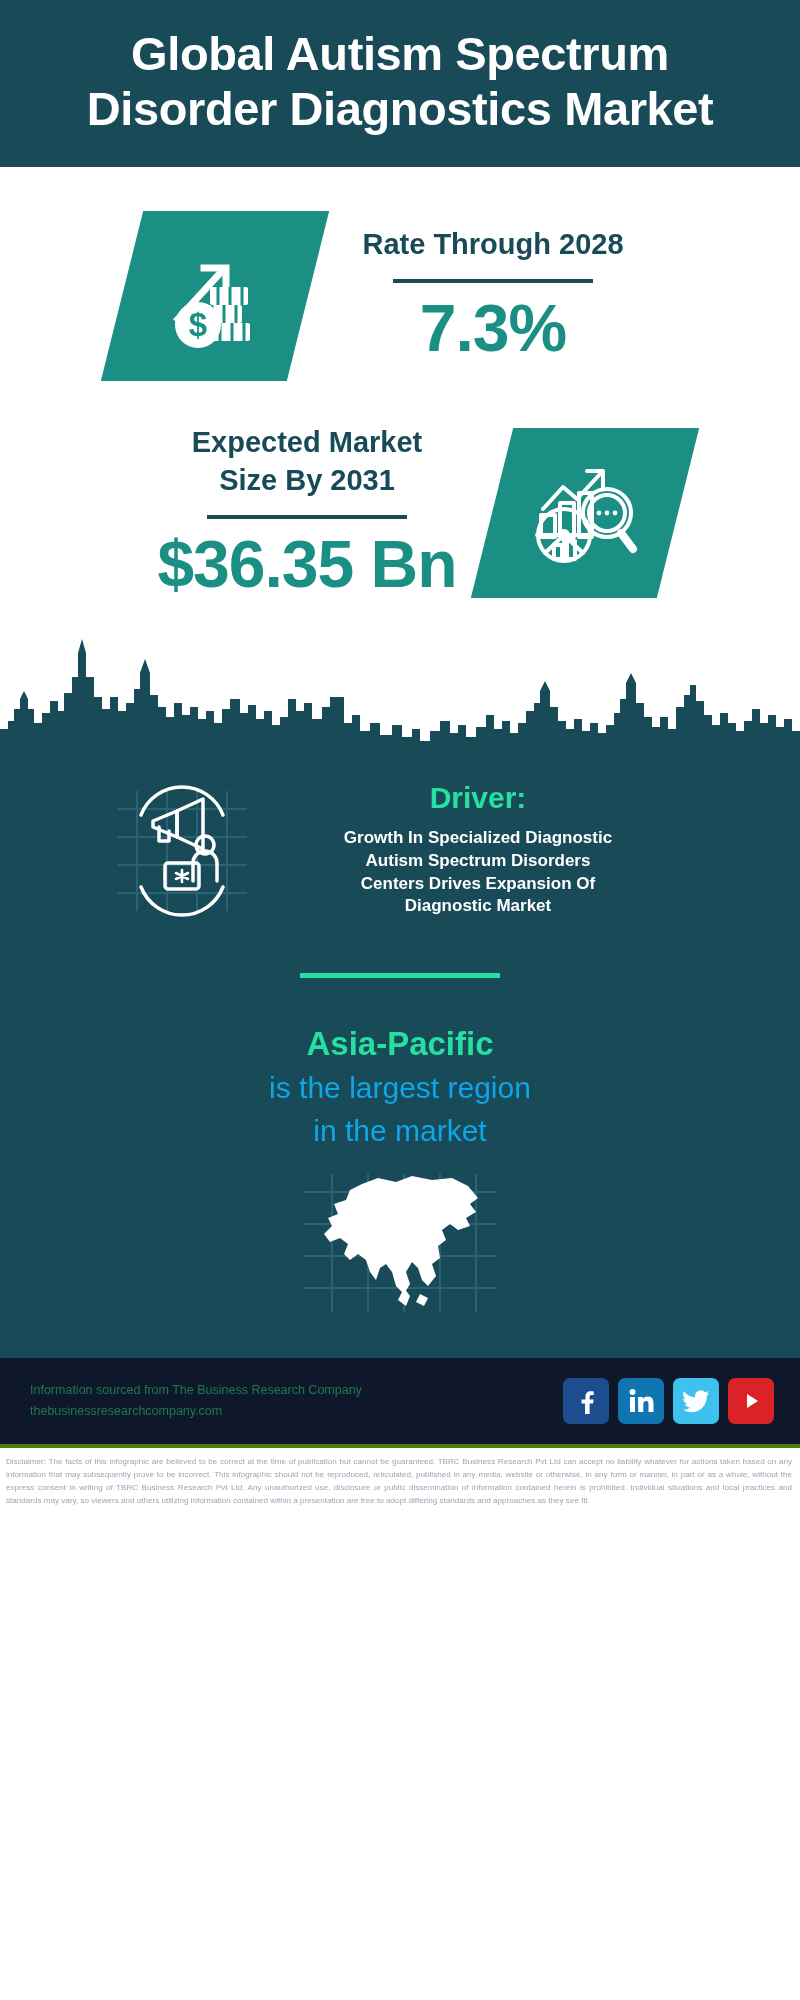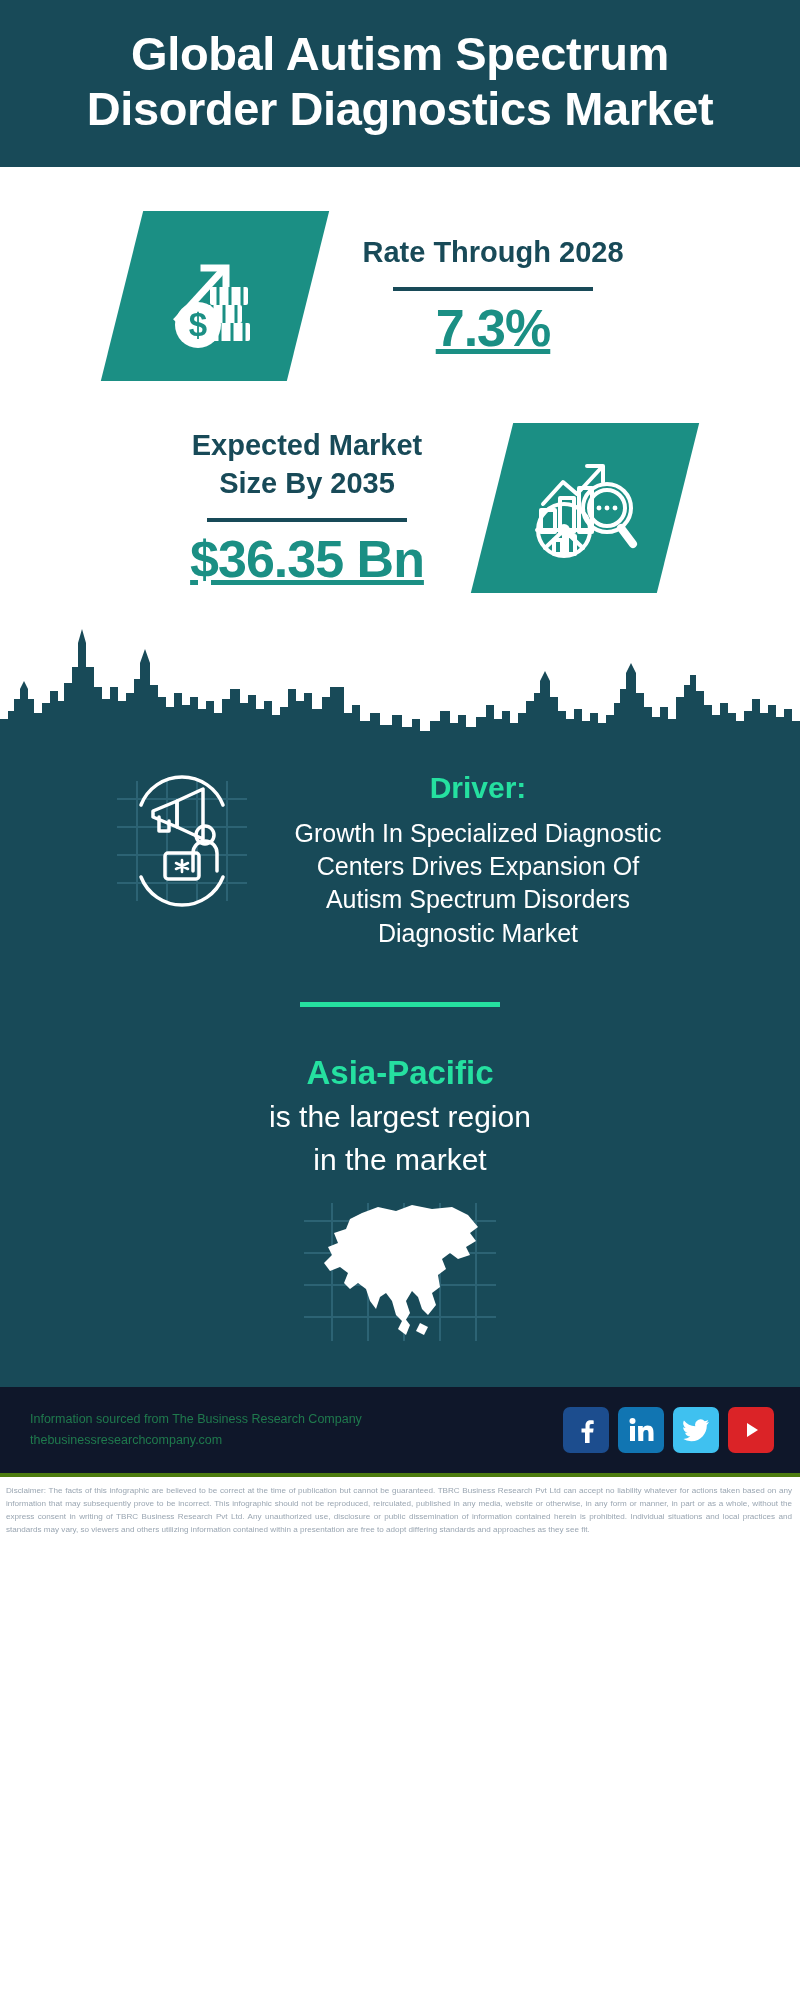--- a/index.html
+++ b/index.html
@@ -58,25 +58,24 @@
     line-height:1.32;
   }
   .stat-rule {
     width:200px;
     height:4px;
     background:#184A58;
     margin:16px auto 8px auto;
   }
   .stat-value {
     color:#1B8F84;
-    font-size:52px;
+    font-size:66px;
     font-weight:bold;
     line-height:1.15;
     letter-spacing:-1px;
-    text-decoration:underline;
   }
 
   
   .skyline { display:block; width:800px; height:120px; margin-top:34px; }
 
   
   .dark-zone {
     background:#184A58;
     padding:18px 0 40px 0;
     position:relative;
@@ -92,22 +91,22 @@
   .icon-grid-box { flex:0 0 auto; width:150px; height:140px; }
   .driver-text { flex:0 0 auto; width:430px; text-align:center; }
   .driver-label {
     color:#25E0A0;
     font-size:30px;
     font-weight:bold;
     margin-bottom:12px;
   }
   .driver-body {
     color:#ffffff;
-    font-size:25px;
-    font-weight:normal;
+    font-size:17px;
+    font-weight:bold;
     line-height:1.33;
   }
 
   .mint-rule {
     width:200px;
     height:5px;
     background:#25E0A0;
     margin:52px auto 0 auto;
   }
 
@@ -120,21 +119,21 @@
     flex-direction:column;
   }
   .region-text { flex:0 0 auto; width:390px; text-align:center; }
   .region-name {
     color:#25E0A0;
     font-size:33px;
     font-weight:bold;
     line-height:1.2;
   }
   .region-sub {
-    color:#ffffff;
+    color:#0ea5e9;
     font-size:30px;
     line-height:1.3;
     margin-top:4px;
   }
   .map-box { flex:0 0 auto; width:200px; height:150px; }
 
   
   .footer {
     background:#0f172a;
     height:86px;
@@ -207,21 +206,21 @@
       <div class="stat-text">
         <div class="stat-title">Rate Through 2028</div>
         <div class="stat-rule"></div>
         <div class="stat-value">7.3%</div>
       </div>
     </div>
 
     <div class="stat-row size">
       <div class="stat-text">
         <div class="stat-title">Expected Market</div>
-        <div class="stat-title">Size By 2035</div>
+        <div class="stat-title">Size By 2031</div>
         <div class="stat-rule"></div>
         <div class="stat-value">$36.35 Bn</div>
       </div>
       <div class="para-badge">
         <svg width="112" height="112" viewBox="0 0 112 112">
           <g fill="none" stroke="#ffffff" stroke-width="4" stroke-linejoin="round" stroke-linecap="round">
             <path d="M14 52 L34 30 L48 42 L72 16"></path>
             <path d="M58 14 L74 14 L74 30"></path>
             <rect x="12" y="58" width="14" height="22"></rect>
             <rect x="31" y="46" width="14" height="34"></rect>
@@ -270,22 +269,22 @@
             <rect x="58" y="82" width="34" height="26" rx="3"></rect>
           </g>
           <g fill="none" stroke="#ffffff" stroke-width="2.6" stroke-linecap="round">
             <path d="M75 89 L75 101 M69 92 L81 98 M81 92 L69 98"></path>
           </g>
         </svg>
       </div>
       <div class="driver-text">
         <div class="driver-label">Driver:</div>
         <div class="driver-body">Growth In Specialized Diagnostic</div>
+        <div class="driver-body">Autism Spectrum Disorders</div>
         <div class="driver-body">Centers Drives Expansion Of</div>
-        <div class="driver-body">Autism Spectrum Disorders</div>
         <div class="driver-body">Diagnostic Market</div>
       </div>
     </div>
 
     <div class="mint-rule"></div>
 
     <div class="region-row">
       <div class="region-text">
         <div class="region-name">Asia-Pacific</div>
         <div class="region-sub">is the largest region</div>

